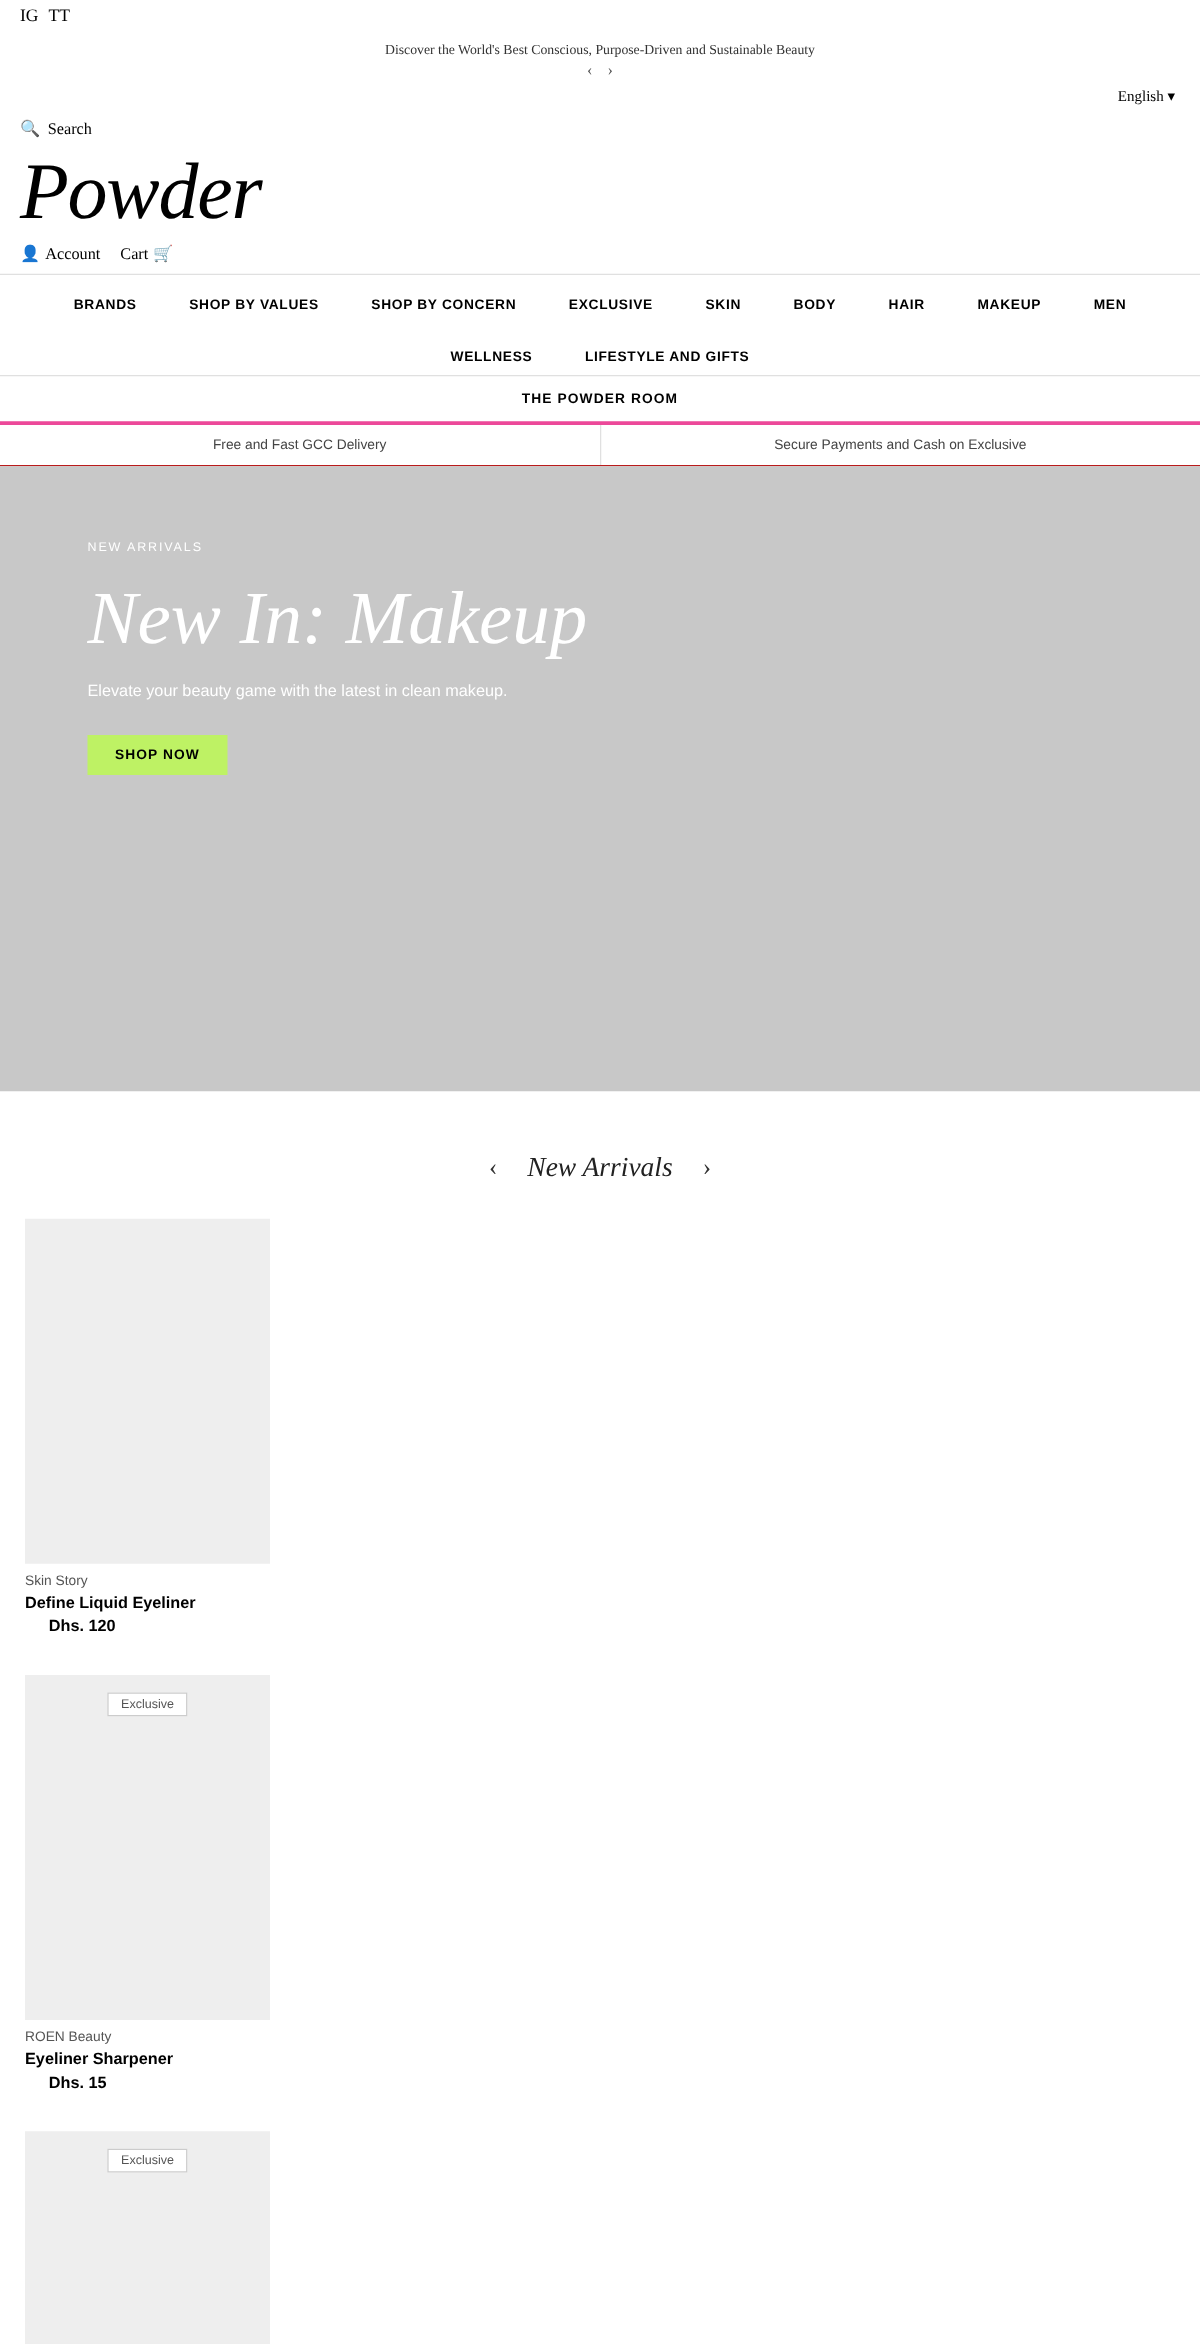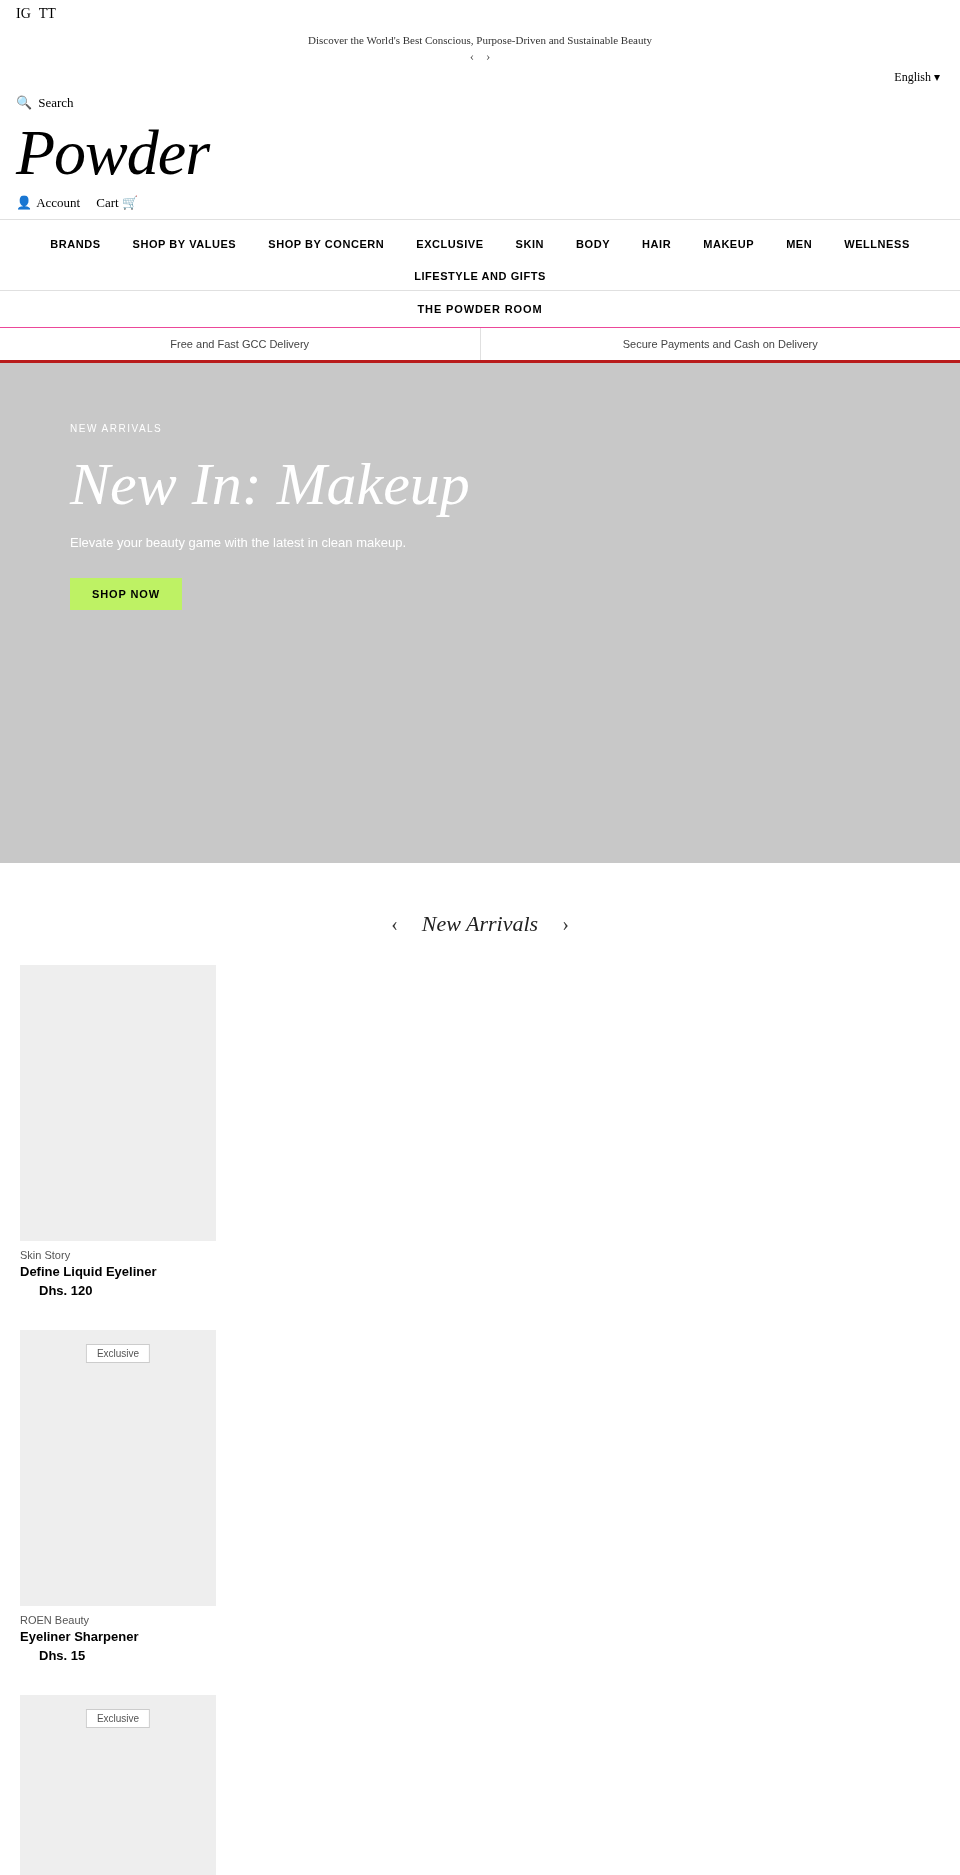--- a/index.html
+++ b/index.html
@@ -71,55 +71,55 @@
     .account-cart .item { display: flex; align-items: center; gap: 4px; cursor: pointer; }
 
     
     .main-nav {
       display: flex;
       align-items: center;
       justify-content: center;
       flex-wrap: wrap;
       padding: 10px 0 0;
       border-bottom: 1px solid #e0e0e0;
-      gap: 4px;
+      gap: 14px;
     }
     .main-nav .nav-item {
       font-size: 11px;
       font-family: Arial, sans-serif;
       font-weight: 600;
       letter-spacing: 0.05em;
       text-transform: uppercase;
       padding: 8px 14px;
       cursor: pointer;
       white-space: nowrap;
       color: #000;
     }
 
     
     .sub-nav {
       display: flex;
       justify-content: center;
       padding: 8px 4px;
-      border-bottom: 1px solid #ec4899;
+      border-bottom: 3px solid #ec4899;
     }
     .sub-nav .sub-item {
       font-size: 11px;
       font-family: Arial, sans-serif;
       font-weight: 600;
       letter-spacing: 0.08em;
       text-transform: uppercase;
       padding: 4px 20px;
       cursor: pointer;
     }
 
     
     .feature-banners {
       display: flex;
-      border-bottom: 3px solid #b91c1c;
+      border-bottom: 1px solid #b91c1c;
     }
     .feature-banners .banner-item {
       flex: 1;
       text-align: center;
       padding: 10px 8px;
       font-size: 11px;
       font-family: Arial, sans-serif;
       color: #444;
       border-right: 1px solid #e0e0e0;
     }
@@ -296,21 +296,21 @@
   <div class="nav-item">WELLNESS</div>
   <div class="nav-item">LIFESTYLE AND GIFTS</div>
 </nav>
 
 <div class="sub-nav">
   <div class="sub-item">THE POWDER ROOM</div>
 </div>
 
 <div class="feature-banners">
   <div class="banner-item">Free and Fast GCC Delivery</div>
-  <div class="banner-item">Secure Payments and Cash on Delivery</div>
+  <div class="banner-item">Secure Payments and Cash on Exclusive</div>
 </div>
 
 <div class="hero">
   <div class="hero-label">NEW ARRIVALS</div>
   <div class="hero-title">New In: Makeup</div>
   <div class="hero-sub">Elevate your beauty game with the latest in clean makeup.</div>
   <button class="hero-btn">SHOP NOW</button>
 </div>
 
 <div class="new-arrivals-section">

